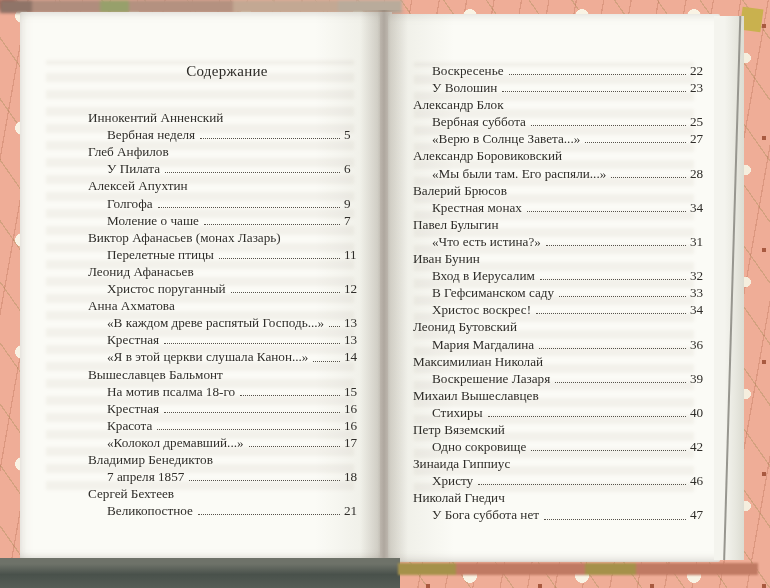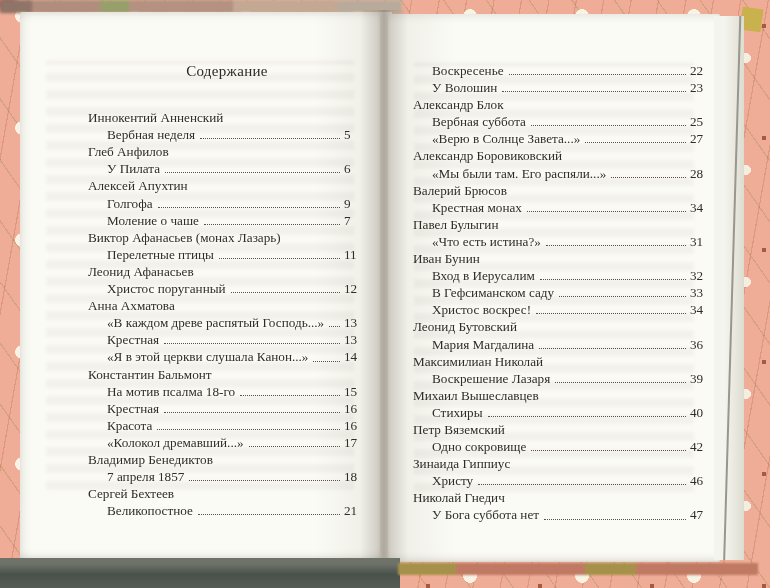--- a/index.html
+++ b/index.html
@@ -136,21 +136,21 @@
         <div class="entry">
           <span class="title">Крестная</span>
           <span class="leader"></span>
           <span class="pagenum">13</span>
         </div>
         <div class="entry">
           <span class="title">«Я в этой церкви слушала Канон...»</span>
           <span class="leader"></span>
           <span class="pagenum">14</span>
         </div>
-        <div class="author">Константин Бальмонт</div>
+        <div class="author">Вышеславцев Бальмонт</div>
         <div class="entry">
           <span class="title">На мотив псалма 18-го</span>
           <span class="leader"></span>
           <span class="pagenum">15</span>
         </div>
         <div class="entry">
           <span class="title">Крестная</span>
           <span class="leader"></span>
           <span class="pagenum">16</span>
         </div>

